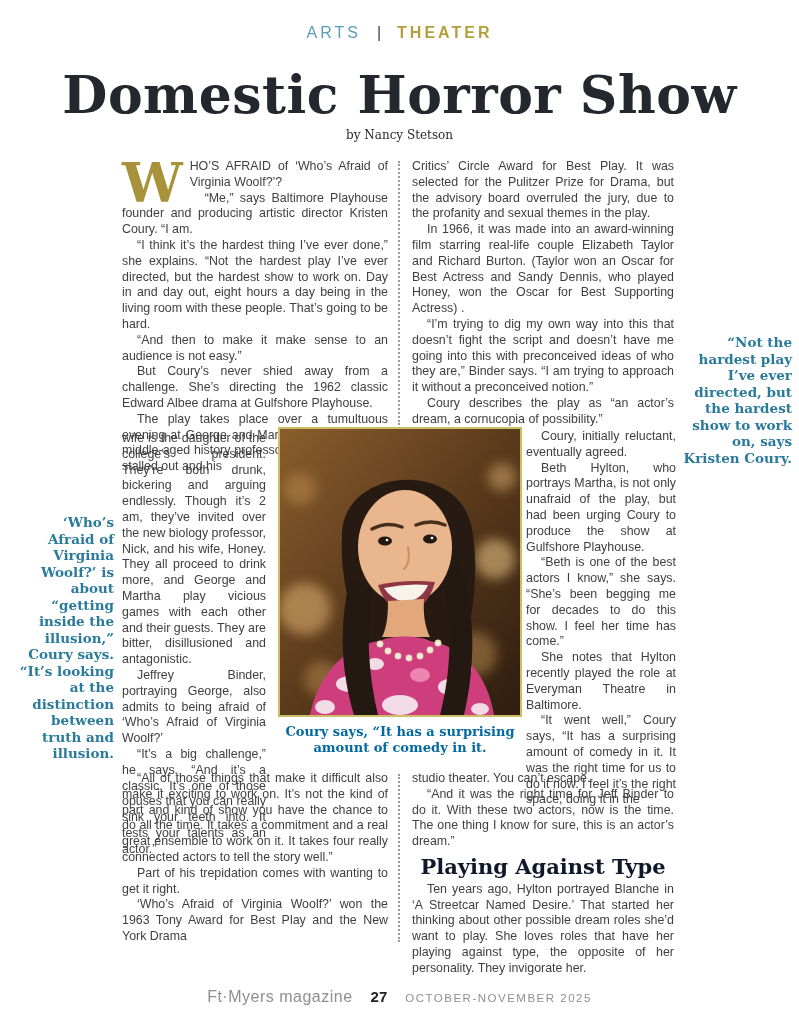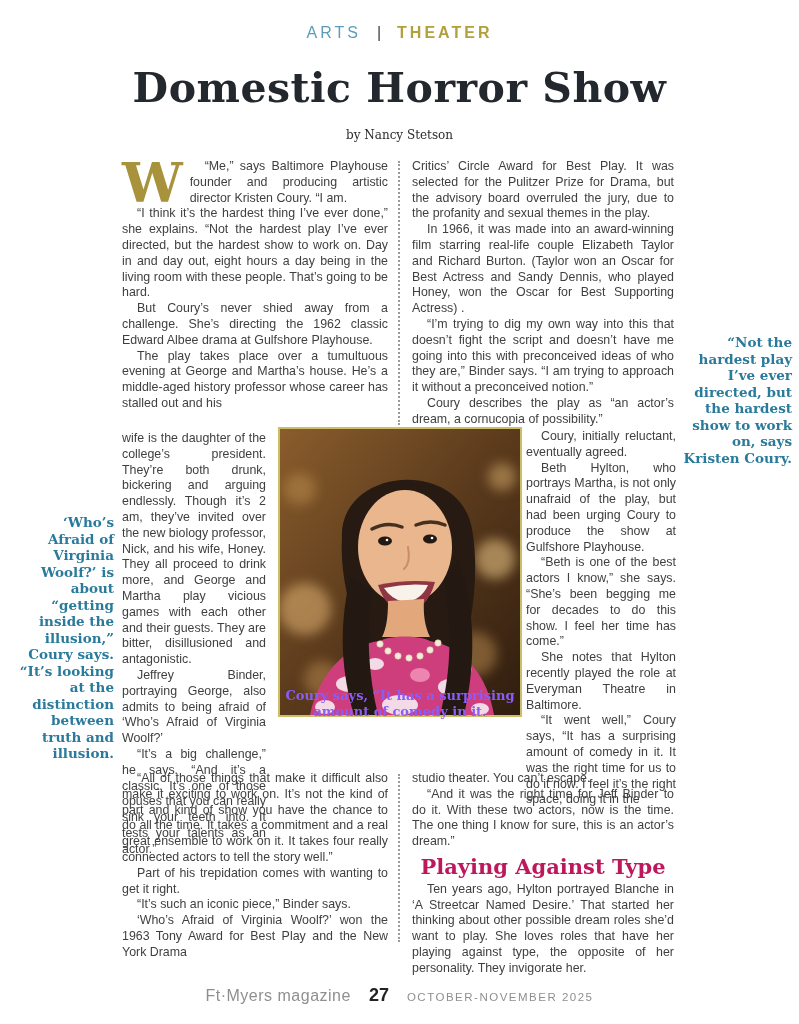--- a/index.html
+++ b/index.html
@@ -11,21 +11,21 @@
 
   
   .kicker { position:absolute; top:20px; left:0; width:100%; text-align:center;
             font-size:16px; letter-spacing:3px; }
   .kicker .arts { color:#5b9cba; font-weight:400; }
   .kicker .sep  { color:#3a3f46; margin:0 16px; font-weight:300; letter-spacing:0; }
   .kicker .theater { color:#b2a03c; font-weight:700; }
 
   
   .title { position:absolute; top:60px; left:0; width:100%; text-align:center;
-           font-family:"DejaVu Serif", serif; font-weight:700; font-size:41px;
+           font-family:"DejaVu Serif", serif; font-weight:700; font-size:52px;
            color:#23272e; letter-spacing:0.5px; }
   .byline { position:absolute; top:124px; left:0; width:100%; text-align:center;
             font-family:"DejaVu Serif", serif; font-size:12px; color:#2b2b2b; }
 
   
   .body-text { font-size:12.4px; line-height:15.8px; color:#3f3f3f; }
   .body-text p { margin:0; text-indent:15px; text-align:justify; }
   .body-text p.noindent { text-indent:0; }
 
   #col-left-top    { position:absolute; left:122px; top:155px; width:266px; }
@@ -45,69 +45,69 @@
   
   .pullquote { font-family:"DejaVu Serif", serif; font-weight:700;
                font-size:13.5px; line-height:16.5px; color:#2a7a9b; }
   #pq-left  { position:absolute; left:18px;  top:510px; width:96px;  text-align:right; }
   #pq-right { position:absolute; left:678px; top:330px; width:114px; text-align:right; }
 
   
   .photo { position:absolute; left:278px; top:423px; width:240px; height:286px;
            border:2px solid #cdbd67; background:#4a2f18; }
   .photo svg { display:block; }
-  .caption { position:absolute; left:256px; top:684px; width:288px; text-align:center;
+  .caption { position:absolute; left:256px; top:720px; width:288px; text-align:center;
              font-family:"DejaVu Serif", serif; font-weight:700; font-size:13px;
-             line-height:16px; color:#8b5cf6; }
+             line-height:16px; color:#0369a1; }
 
   
   .section-heading { font-family:"DejaVu Serif", serif; font-weight:600;
-                     color:#be185d; font-size:21px; text-align:center;
+                     color:#0f172a; font-size:21px; text-align:center;
                      margin:9px 0 7px 0; text-indent:0; }
 
   
   .footer { position:absolute; bottom:22px; left:0; width:100%; text-align:center;
             color:#8f8f8f; }
   .footer .mag  { font-size:16px; letter-spacing:0.5px; }
-  .footer .pageno { font-size:18px; font-weight:700; color:#222; margin:0 18px; }
+  .footer .pageno { font-size:15px; font-weight:700; color:#222; margin:0 18px; }
   .footer .issue { font-size:11.5px; letter-spacing:1.5px; }
 </style>
 </head>
 <body>
 
 <div class="page">
 
   <div class="kicker">
     <span class="arts">ARTS</span><span class="sep">|</span><span class="theater">THEATER</span>
   </div>
 
   <div class="title">Domestic Horror Show</div>
   <div class="byline">by Nancy Stetson</div>
 
   <div class="divider" id="divider-top"></div>
   <div class="divider" id="divider-bottom"></div>
 
   <div class="body-text" id="col-left-top">
-    <p class="noindent"><span class="dropcap">W</span></p>
+    <p class="noindent"><span class="dropcap">W</span><span>HO’S AFRAID of ‘Who’s Afraid of Virginia Woolf?’?</span></p>
     <p>“Me,” says Baltimore Playhouse founder and producing artistic director Kristen Coury. “I am.</p>
     <p>“I think it’s the hardest thing I’ve ever done,” she explains. “Not the hardest play I’ve ever directed, but the hardest show to work on. Day in and day out, eight hours a day being in the living room with these people. That’s going to be hard.</p>
+    <p>“And then to make it make sense to an audience is not easy.”</p>
     <p>But Coury’s never shied away from a challenge. She’s directing the 1962 classic Edward Albee drama at Gulfshore Playhouse.</p>
     <p>The play takes place over a tumultuous evening at George and Martha’s house. He’s a middle-aged history professor whose career has stalled out and his</p>
   </div>
 
   <div class="body-text" id="col-left-beside">
     <p class="noindent">wife is the daughter of the college’s president. They’re both drunk, bickering and arguing endlessly. Though it’s 2 am, they’ve invited over the new biology professor, Nick, and his wife, Honey. They all proceed to drink more, and George and Martha play vicious games with each other and their guests. They are bitter, disillusioned and antagonistic.</p>
     <p>Jeffrey Binder, portraying George, also admits to being afraid of ‘Who’s Afraid of Virginia Woolf?’</p>
     <p>“It’s a big challenge,” he says. “And it’s a classic. It’s one of those opuses that you can really sink your teeth into. It tests your talents as an actor.”</p>
   </div>
 
   <div class="body-text" id="col-left-bottom">
     <p>“All of those things that make it difficult also make it exciting to work on. It’s not the kind of part and kind of show you have the chance to do all the time. It takes a commitment and a real great ensemble to work on it. It takes four really connected actors to tell the story well.”</p>
     <p>Part of his trepidation comes with wanting to get it right.</p>
-    <p>“It’s such an iconic piece,” Binder says.</p>
     <p>‘Who’s Afraid of Virginia Woolf?’ won the 1963 Tony Award for Best Play and the New York Drama</p>
   </div>
 
   <div class="body-text" id="col-right-top">
     <p class="noindent">Critics’ Circle Award for Best Play. It was selected for the Pulitzer Prize for Drama, but the advisory board overruled the jury, due to the profanity and sexual themes in the play.</p>
     <p>In 1966, it was made into an award-winning film starring real-life couple Elizabeth Taylor and Richard Burton. (Taylor won an Oscar for Best Actress and Sandy Dennis, who played Honey, won the Oscar for Best Supporting Actress) .</p>
     <p>“I’m trying to dig my own way into this that doesn’t fight the script and doesn’t have me going into this with preconceived ideas of who they are,” Binder says. “I am trying to approach it without a preconceived notion.”</p>
     <p>Coury describes the play as “an actor’s dream, a cornucopia of possibility.”</p>
   </div>
 

